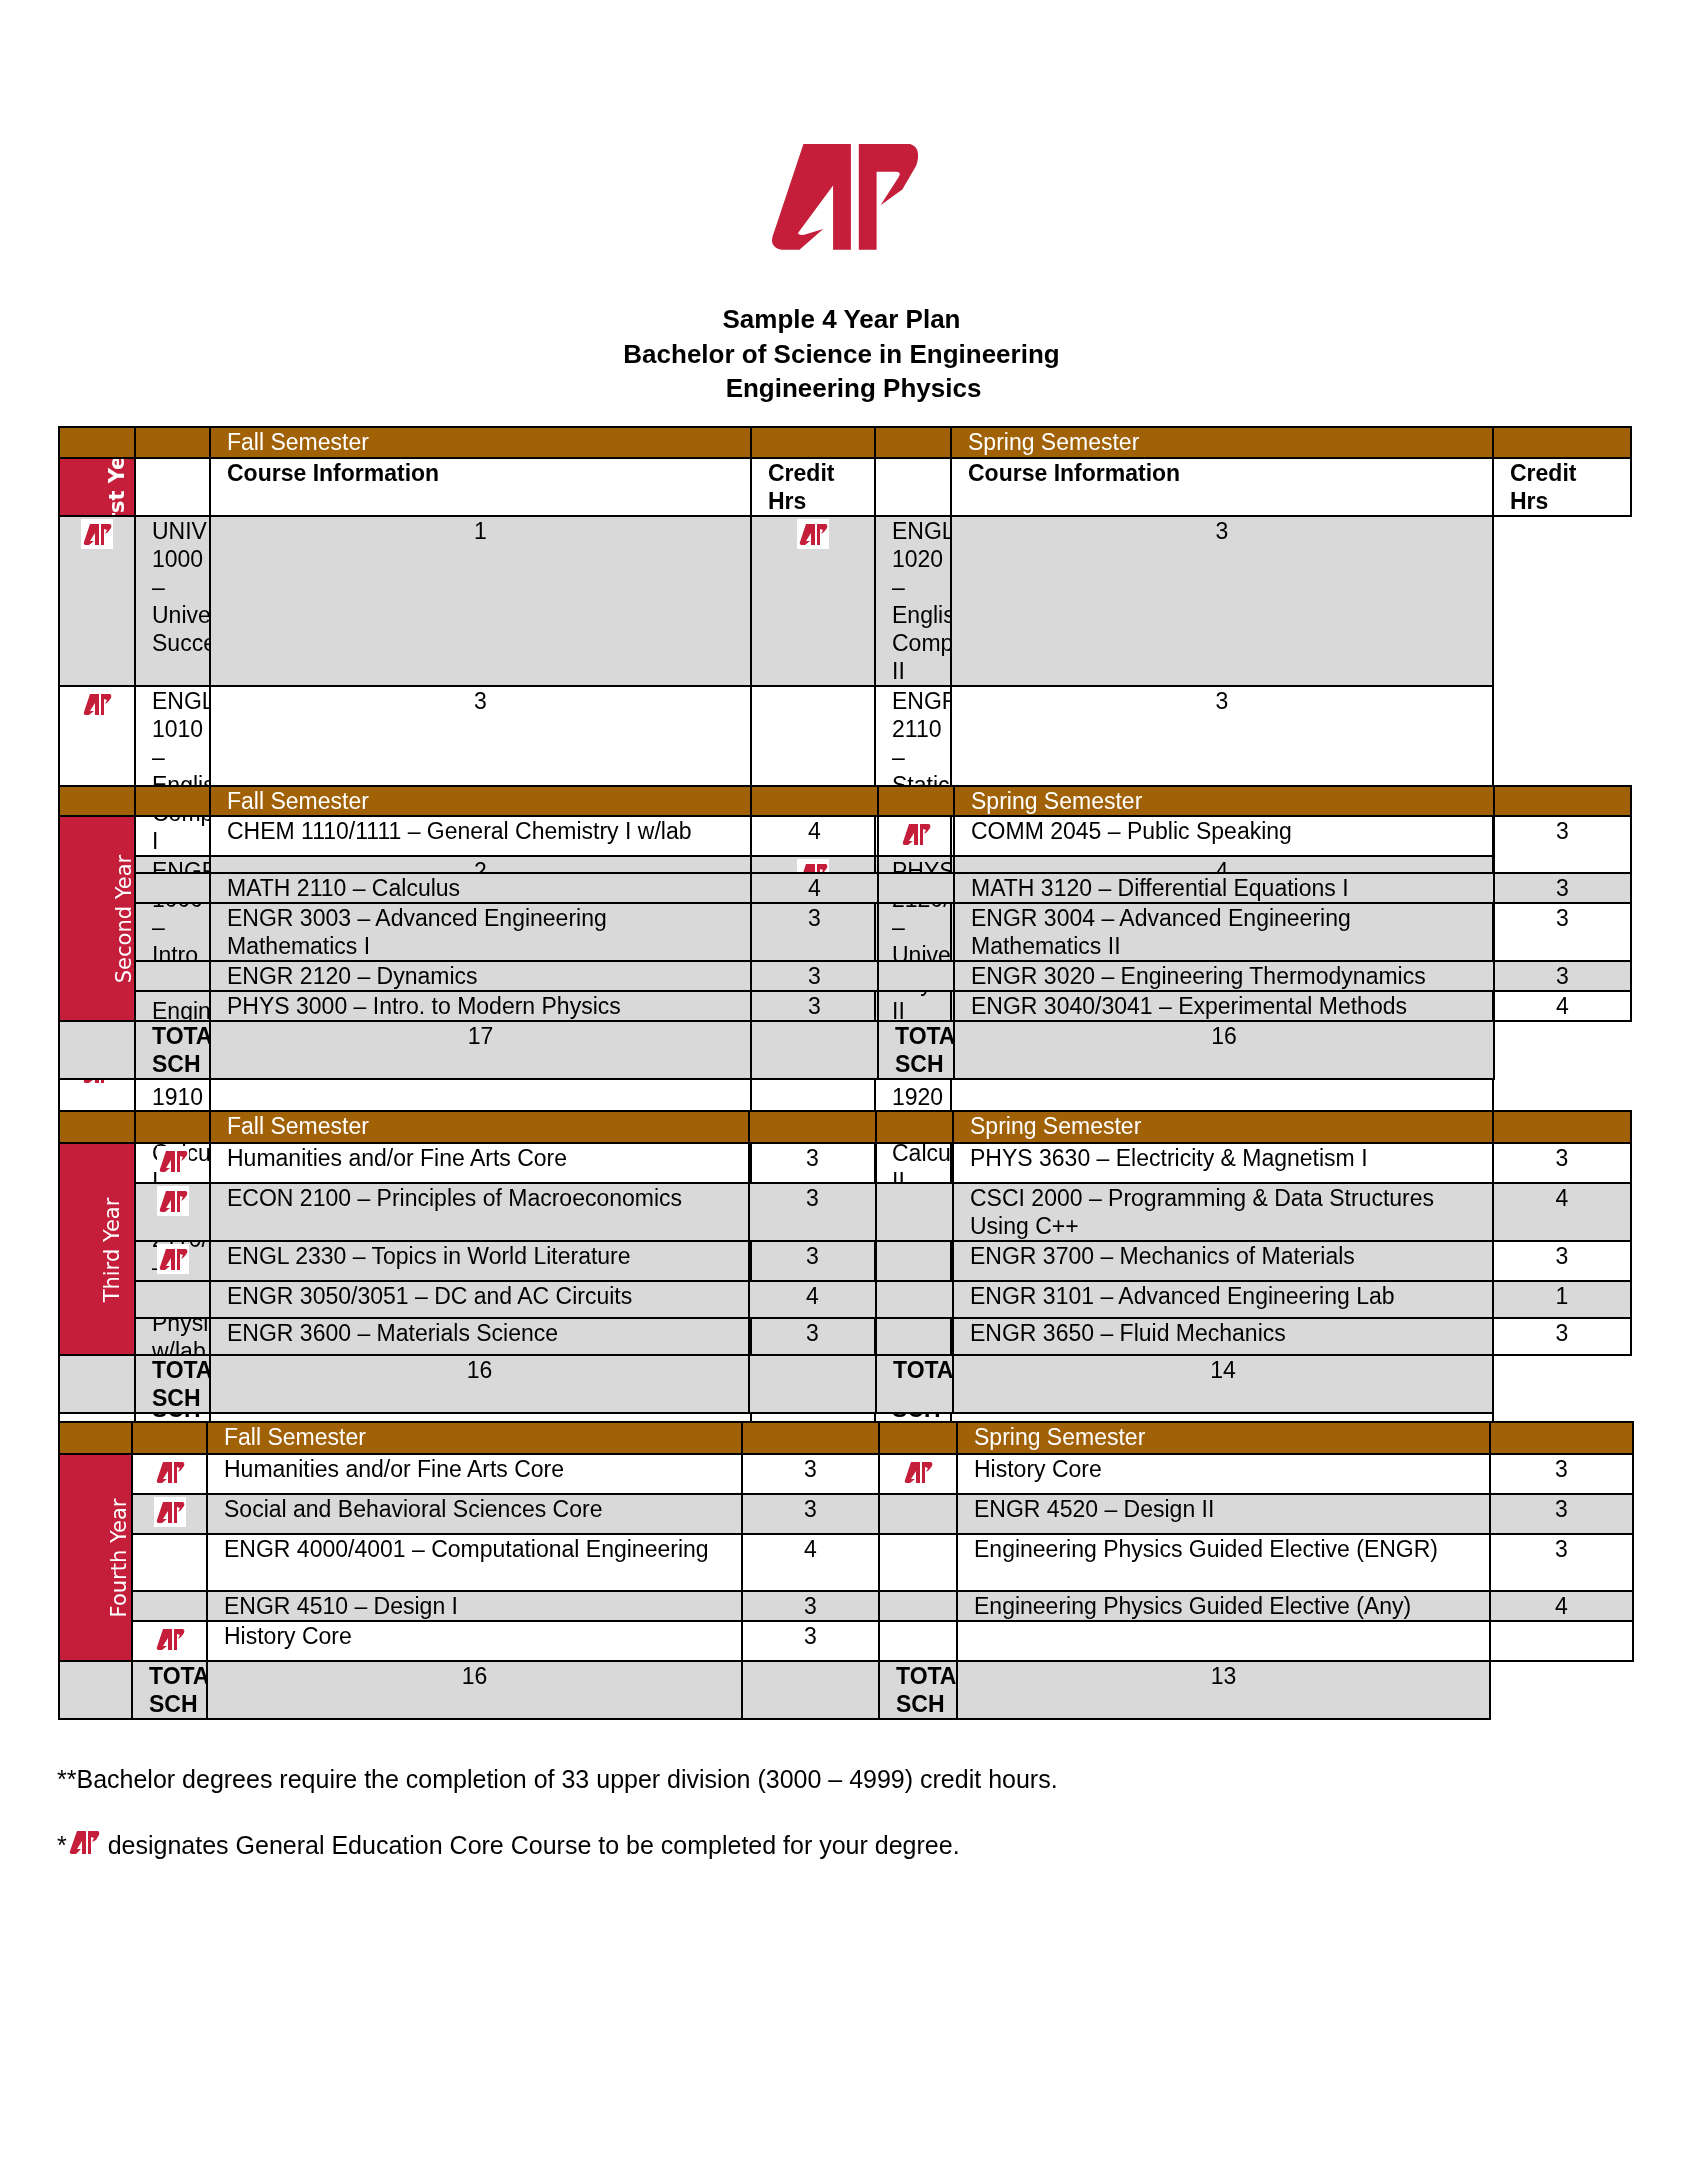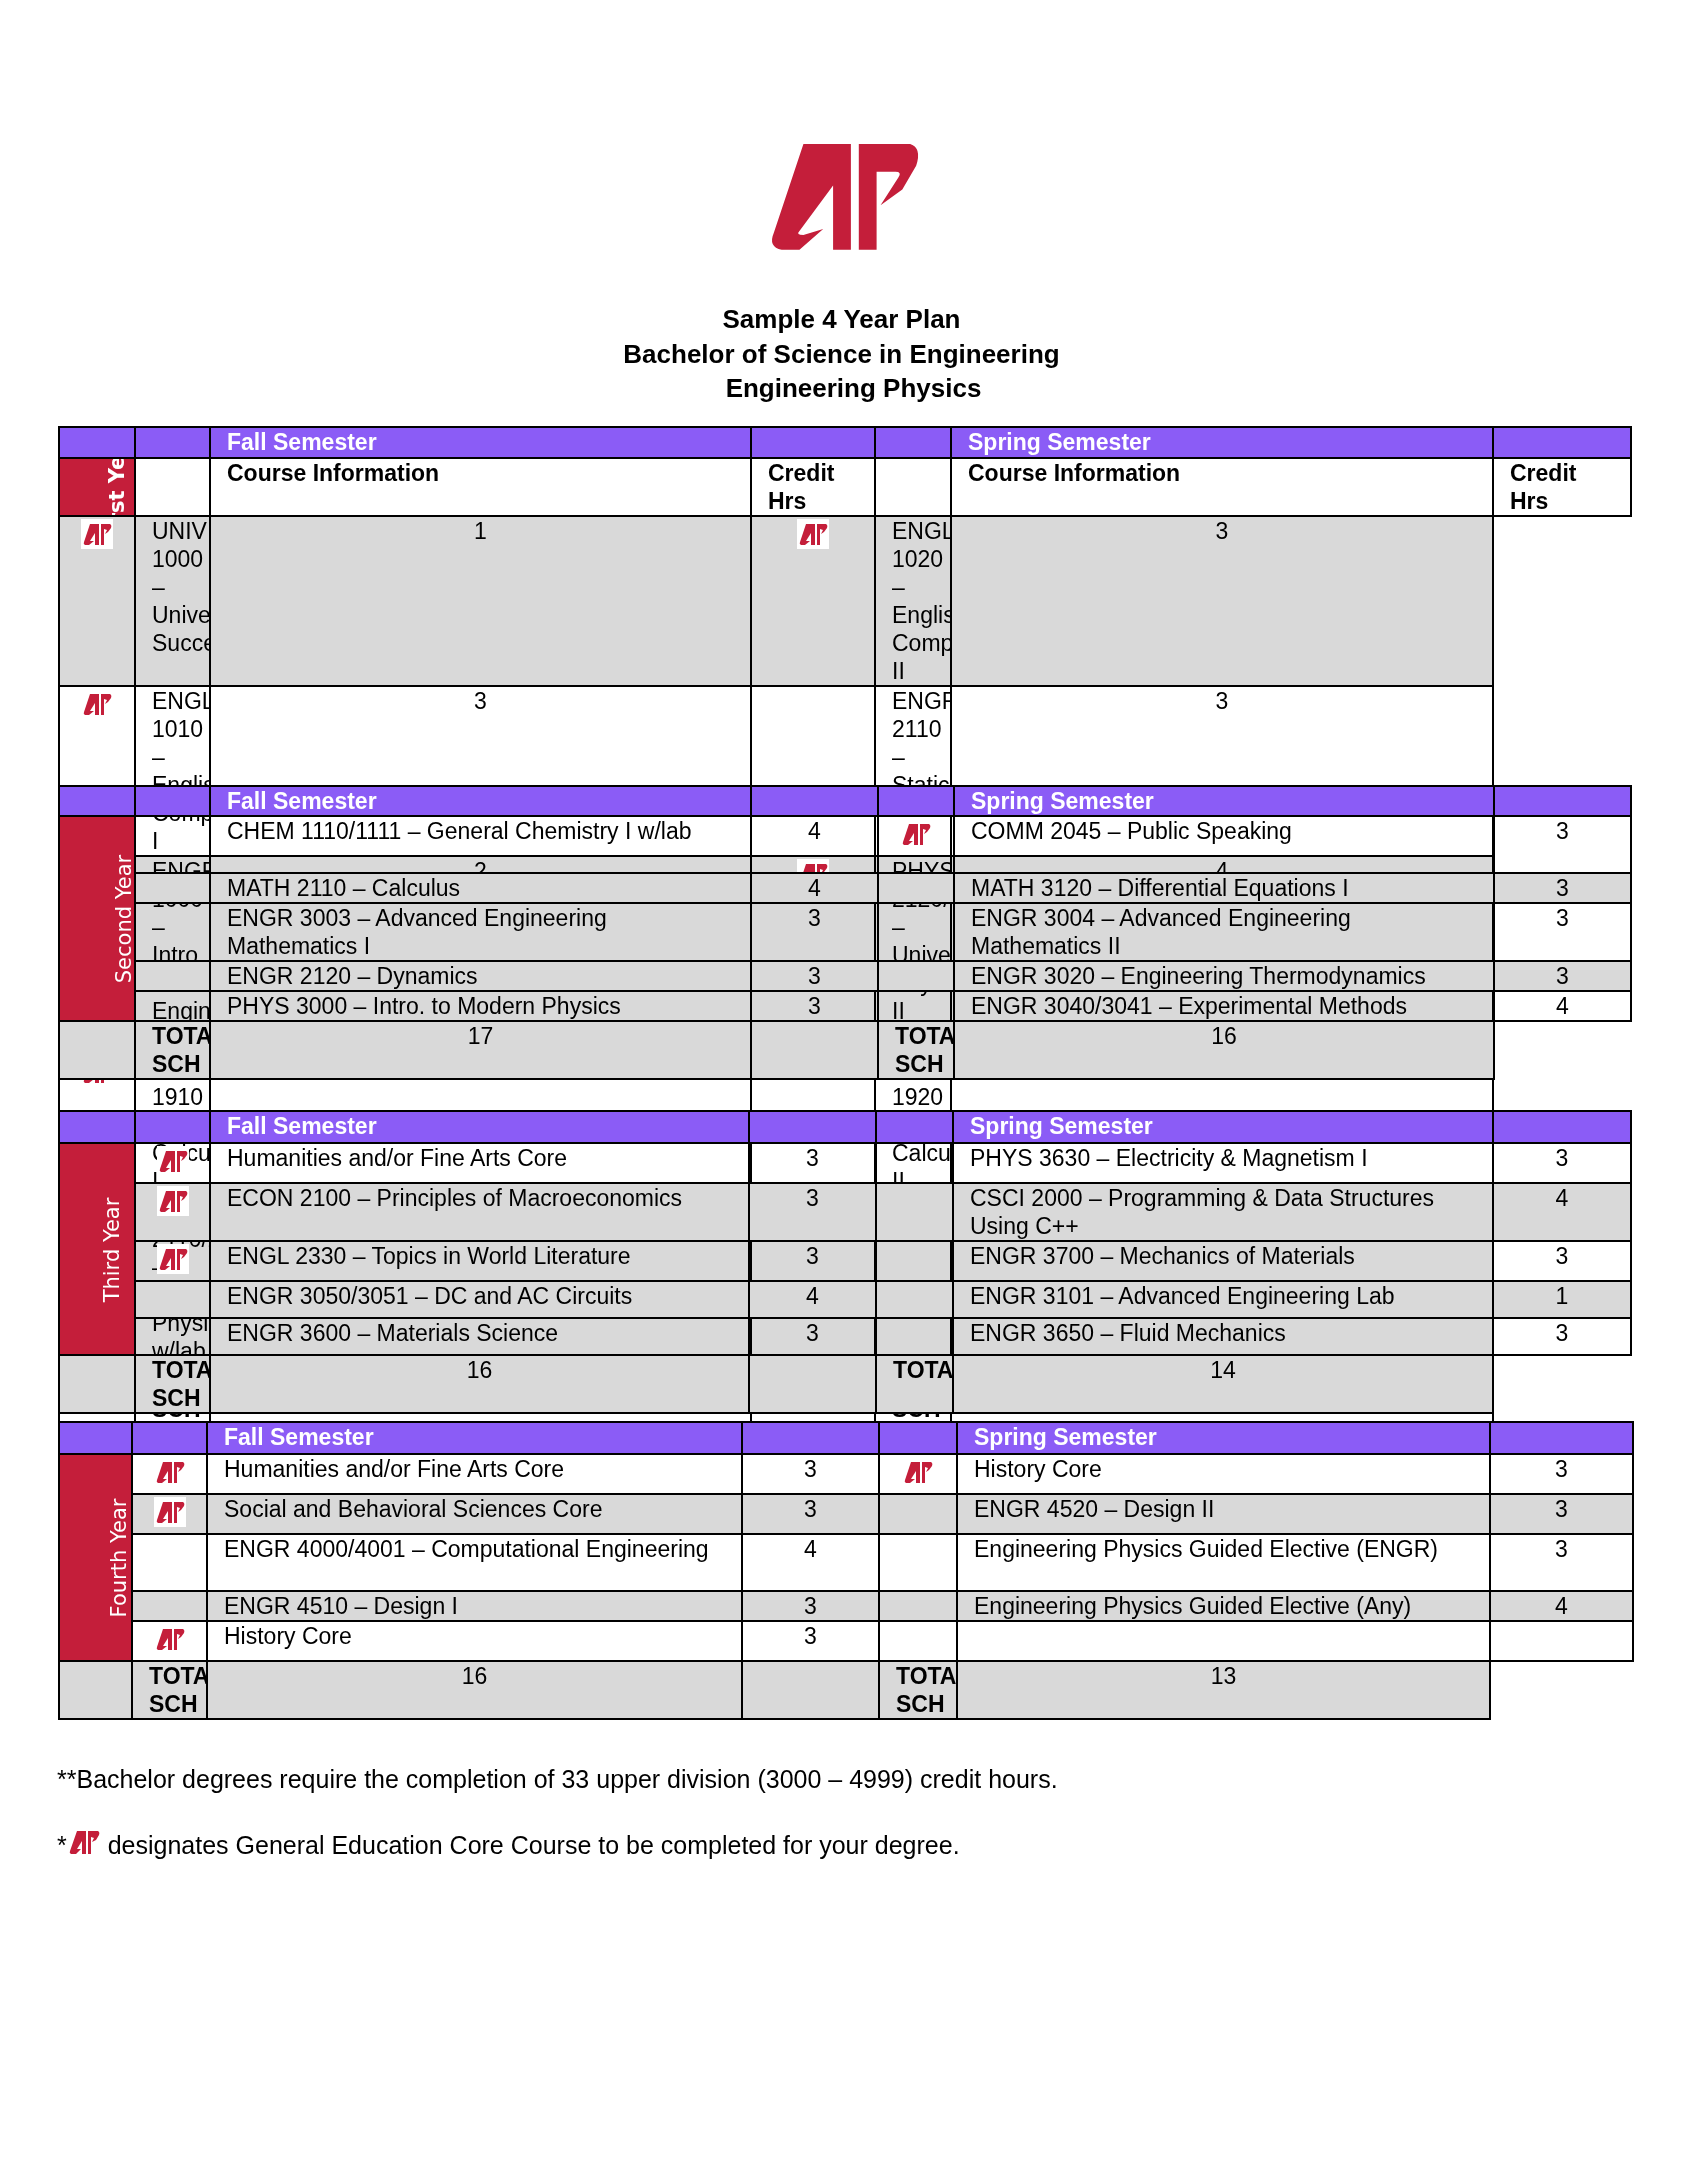--- a/index.html
+++ b/index.html
@@ -7,21 +7,21 @@
   .logo { position:absolute; left:752px; top:114px; width:178px; height:149px; }
   .title { position:absolute; left:0; width:1683px; text-align:center; font-weight:bold; font-size:26px; line-height:35px; }
   .title-1 { top:302px; }
   .title-2 { top:337px; }
   .title-3 { top:371px;margin-left:12px; }
 
   table.plan { position:absolute; border-collapse:collapse; table-layout:fixed; font-size:23px; }
   table.plan td { border:2.5px solid #000; padding:0 8px 0 16px; vertical-align:top; line-height:28px; overflow:hidden; }
   table.plan td.year { background:#C41E3A; color:#fff; padding:0; vertical-align:middle; text-align:center; }
   table.plan td.year span { display:inline-block; transform:rotate(-90deg); white-space:nowrap; font-family:"DejaVu Sans", sans-serif; font-size:21px; }
-  table.plan tr.hdr td { background:#8b5cf6; color:#fff; font-weight:bold; font-size:23px; }
+  table.plan tr.hdr td { background:#a16207; color:#fff; font-weight:normal; font-size:23px; }
   table.plan tr.gray td:not(.year) { background:#D9D9D9; }
   table.plan td.icon { padding:0; text-align:center; vertical-align:top; }
   table.plan td.cr { text-align:center; padding:0; }
   table.plan td.tot-label { text-align:right; font-weight:bold; padding-right:12px; }
   table.plan td.tot-val { text-align:center; font-weight:normal; padding:0; }
   table.plan tr.colhdr td { font-weight:bold; }
   .ap { display:inline-block; width:32px; height:30px; background:#fff; margin-top:2px; }
   .ap svg { width:32px; height:30px; display:block; }
 
   .foot { position:absolute; left:57px; font-size:25px; line-height:34px; }

